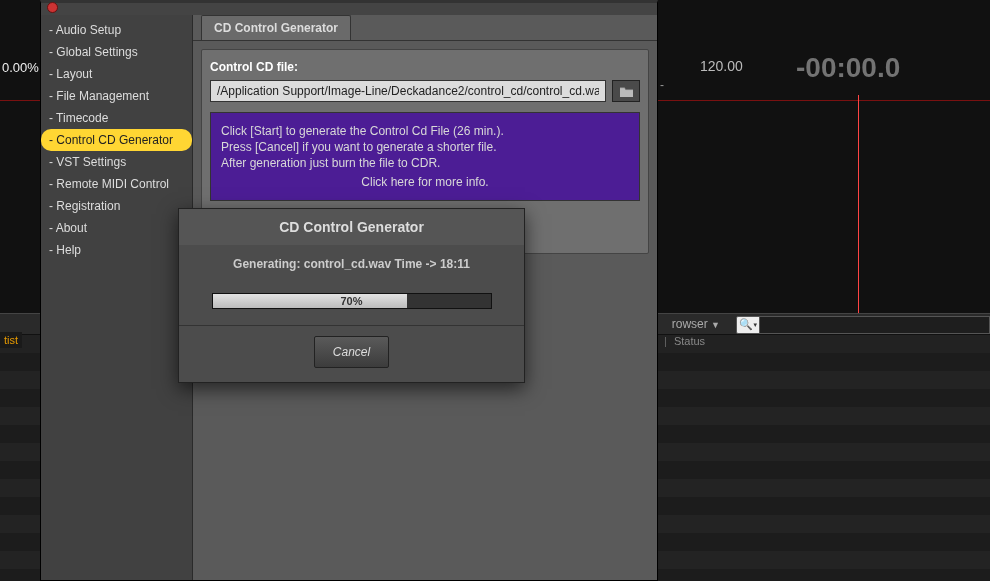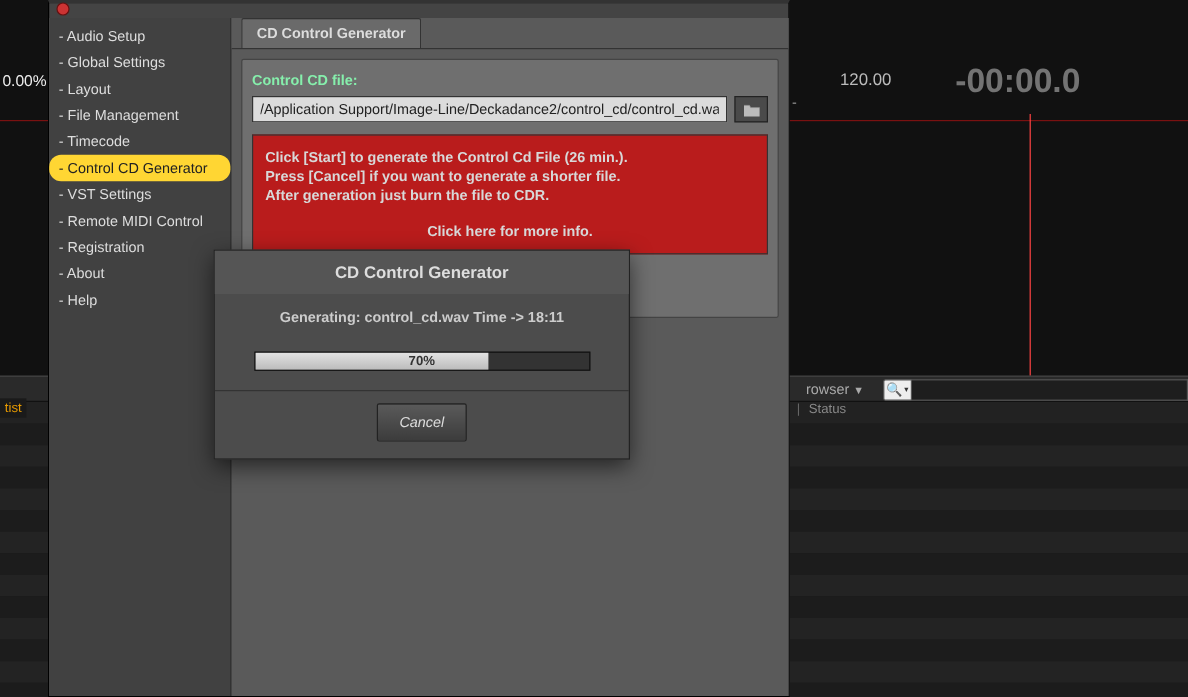--- a/index.html
+++ b/index.html
@@ -116,37 +116,37 @@
   }
   .tab {
     padding: 5px 12px 5px 12px; font-size: 12px; font-weight: bold;
     background: #6a6a6a; color: #ddd; border: 1px solid #333; border-bottom: none;
     border-radius: 2px 2px 0 0;
   }
   .panel {
     margin: 8px; padding: 10px 8px;
     background: #6f6f6f; border: 1px solid #444; border-radius: 2px;
   }
-  .field-label { font-size: 12px; color: #86efac; font-weight: bold; margin-bottom: 6px; }
+  .field-label { font-size: 12px; color: #ffffff; font-weight: bold; margin-bottom: 6px; }
   .path-row { display: flex; gap: 6px; align-items: center; }
   .path-input {
     flex: 1; height: 22px; background: #dcdcdc; border: 1px solid #333;
     padding: 0 6px; font-size: 12px; color: #222;
   }
   .folder-btn {
     width: 28px; height: 22px; background: #4a4a4a; border: 1px solid #222;
     display: flex; align-items: center; justify-content: center; cursor: pointer;
   }
   .folder-btn svg { width: 15px; height: 13px; }
   .info-box {
-    margin-top: 10px; background: #b91c1c; border: 1px solid #333;
-    padding: 10px 10px; font-size: 12px; font-weight: bold; color: #d8d8d8;
+    margin-top: 10px; background: #4c1d95; border: 1px solid #333;
+    padding: 10px 10px; font-size: 12px; font-weight: normal; color: #d8d8d8;
     line-height: 1.35;
   }
-  .info-box .link { text-align: center; margin-top: 13px; }
+  .info-box .link { text-align: center; margin-top: 2px; }
   .start-btn-row { margin-top: 10px; display: flex; justify-content: center; }
   .btn {
     min-width: 70px; padding: 8px 18px; font-size: 12px; color: #ddd;
     background: linear-gradient(#5a5a5a, #3c3c3c);
     border: 1px solid #222; border-radius: 2px; cursor: pointer;
     font-style: italic;
   }
 
   
   .dialog {

